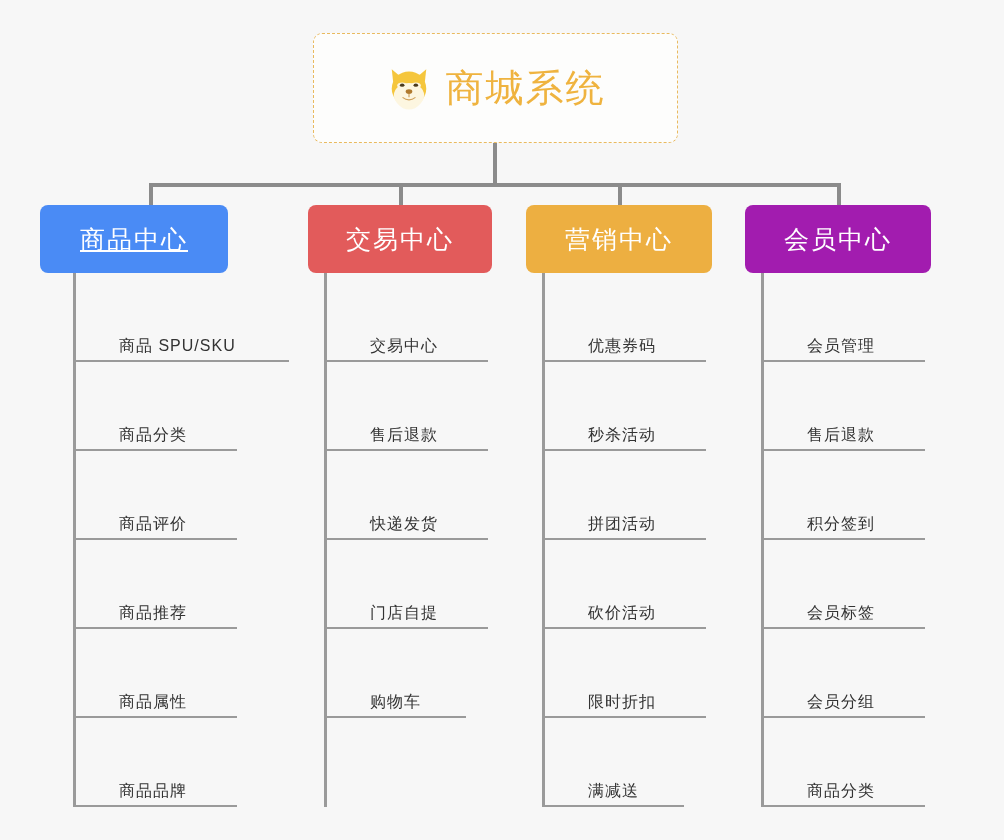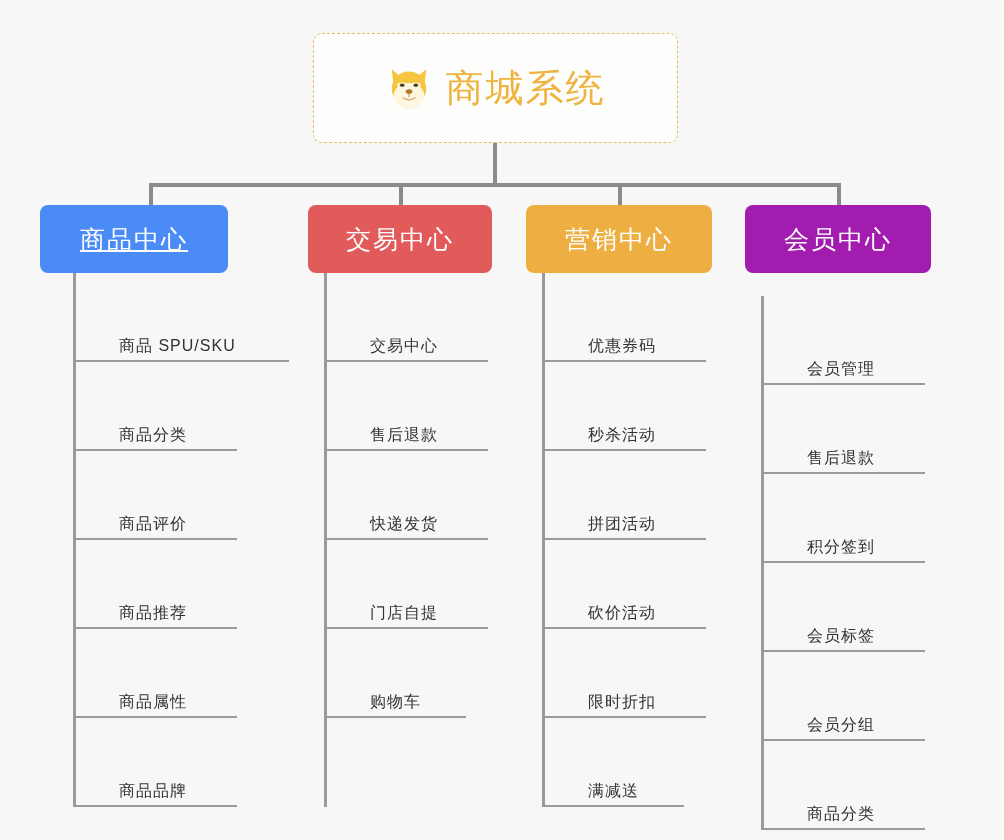--- a/index.html
+++ b/index.html
@@ -228,21 +228,21 @@
         </div>
         <div class="leaf-item">
           <span class="leaf-text">限时折扣</span>
           <div class="leaf-rule" style="width: 164px; background: rgb(154, 154, 154);"></div>
         </div>
         <div class="leaf-item">
           <span class="leaf-text">满减送</span>
           <div class="leaf-rule" style="width: 142px; background: rgb(154, 154, 154);"></div>
         </div>
       </div>
-      <div class="leaf-col" style="left: 761px; margin-top: 23px;">
+      <div class="leaf-col" style="left: 761px;">
         <div class="spine" style="height: 534px; background: rgb(154, 154, 154);"></div>
         <div class="leaf-item">
           <span class="leaf-text">会员管理</span>
           <div class="leaf-rule" style="width: 164px; background: rgb(154, 154, 154);"></div>
         </div>
         <div class="leaf-item">
           <span class="leaf-text">售后退款</span>
           <div class="leaf-rule" style="width: 164px; background: rgb(154, 154, 154);"></div>
         </div>
         <div class="leaf-item">

